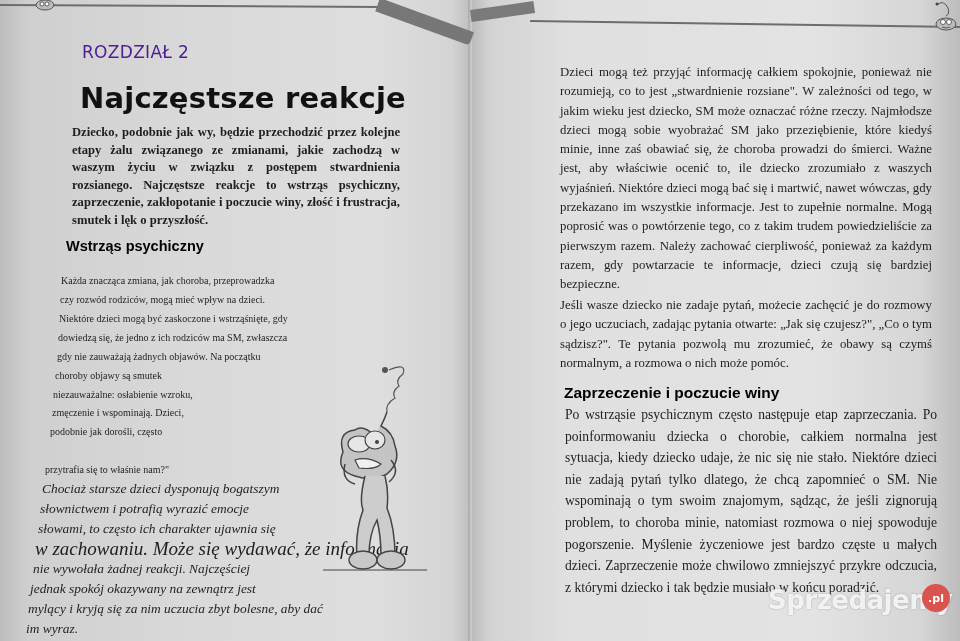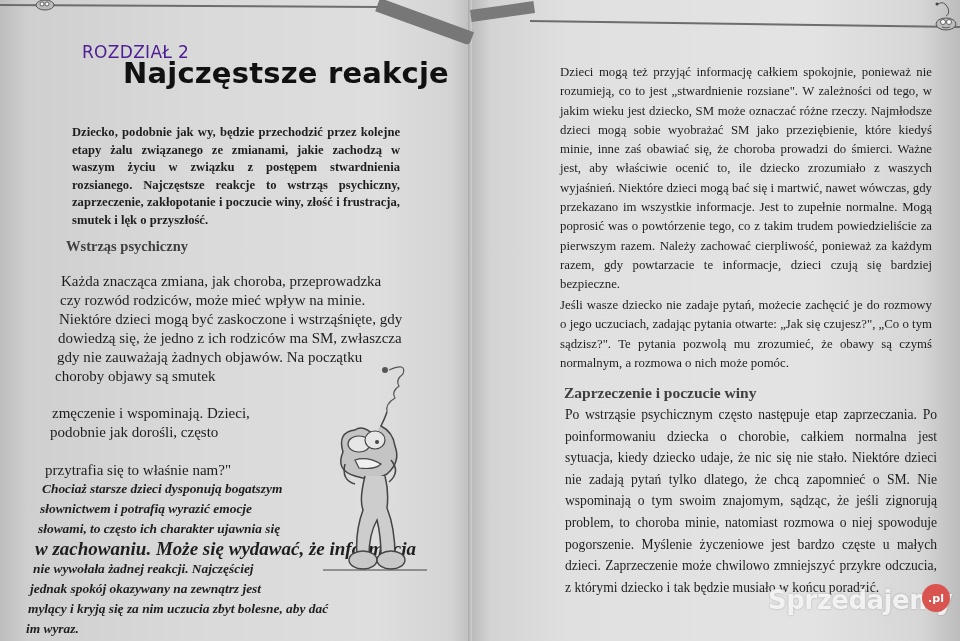--- a/index.html
+++ b/index.html
@@ -41,38 +41,38 @@
     }
     .mini-mascot { position: absolute; }
 
     
     .chapter-label {
       position: absolute; left: 82px; top: 42px;
       font-family: "DejaVu Sans", "Liberation Sans", sans-serif;
       font-size: 17px; letter-spacing: 0.3px; color: #4c1d95;
     }
     .chapter-title {
-      position: absolute; left: 80px; top: 56px;
+      position: absolute; left: 80px; top: 81px;
       font-family: "DejaVu Sans", "Liberation Sans", sans-serif;
-      font-weight: bold; font-size: 29px; color: #111; letter-spacing: 0.2px; margin-left: 43px;
+      font-weight: bold; font-size: 29px; color: #111; letter-spacing: 0.2px;
     }
     .intro {
       position: absolute; left: 72px; top: 124px; width: 328px;
       font-size: 12.6px; line-height: 17.5px; text-align: justify; font-weight: bold;
     }
     .section-heading {
       position: absolute;
-      font-family: Liberation Serif, serif;
-      font-weight: bold; font-size: 14.5px; color: #404040;
+      font-family: Liberation Sans, sans-serif;
+      font-weight: bold; font-size: 14.5px; color: #000000;
     }
     .line {
       position: absolute; white-space: nowrap;
-      font-size: 15px; line-height: 18px;
+      font-size: 10px; line-height: 18px;
     }
-    .italic { font-style: italic; font-weight: bold; }
+    .italic { font-style: italic; }
 
     
     .right-par {
       position: absolute; left: 560px; width: 372px;
       font-size: 12.8px; line-height: 19.3px; text-align: justify;
     }
     .right-par2 {
       position: absolute; left: 565px; width: 372px;
       font-size: 13.6px; line-height: 21.6px; text-align: justify;
     }
@@ -117,25 +117,26 @@
     <path d="M12 27 Q16 29 20 27" fill="none" stroke="#444" stroke-width="0.8"></path>
   </svg>
 
   <div class="chapter-label">ROZDZIAŁ 2</div>
   <div class="chapter-title">Najczęstsze reakcje</div>
   <div class="intro">Dziecko, podobnie jak wy, będzie przechodzić przez kolejne etapy żalu związanego ze zmianami, jakie zachodzą w waszym życiu w związku z postępem stwardnienia rozsianego. Najczęstsze reakcje to wstrząs psychiczny, zaprzeczenie, zakłopotanie i poczucie winy, złość i frustracja, smutek i lęk o przyszłość.</div>
 
   <div class="section-heading" style="left:66px;top:238px">Wstrząs psychiczny</div>
 
   <div class="line" style="left:61px;top:272px">Każda znacząca zmiana, jak choroba, przeprowadzka</div>
-  <div class="line" style="left:60px;top:291px">czy rozwód rodziców, może mieć wpływ na minie.</div>
+  <div class="line" style="left:60px;top:291px">czy rozwód rodziców, mogą mieć wpływ na dzieci.</div>
   <div class="line" style="left:59px;top:310px">Niektóre dzieci mogą być zaskoczone i wstrząśnięte, gdy</div>
   <div class="line" style="left:58px;top:329px">dowiedzą się, że jedno z ich rodziców ma SM, zwłaszcza</div>
   <div class="line" style="left:57px;top:348px">gdy nie zauważają żadnych objawów. Na początku</div>
   <div class="line" style="left:55px;top:367px">choroby objawy są smutek</div>
+  <div class="line" style="left:53px;top:386px">niezauważalne: osłabienie wzroku,</div>
   <div class="line" style="left:52px;top:404px">zmęczenie i wspominają. Dzieci,</div>
   <div class="line" style="left:50px;top:423px">podobnie jak dorośli, często</div>
   <div class="line" style="left:45px;top:461px">przytrafia się to właśnie nam?"</div>
 
   <div class="line italic" style="left:42px;top:480px;font-size:13.4px">Chociaż starsze dzieci dysponują bogatszym</div>
   <div class="line italic" style="left:40px;top:500px;font-size:13.4px">słownictwem i potrafią wyrazić emocje</div>
   <div class="line italic" style="left:38px;top:520px;font-size:13.4px">słowami, to często ich charakter ujawnia się</div>
   <div class="line italic" style="left:35px;top:540px;font-size:19px">w zachowaniu. Może się wydawać, że informacja</div>
   <div class="line italic" style="left:30px;top:580px;font-size:13.4px">jednak spokój okazywany na zewnątrz jest</div>
   <div class="line italic" style="left:33px;top:560px;font-size:13.4px">nie wywołała żadnej reakcji. Najczęściej</div>

